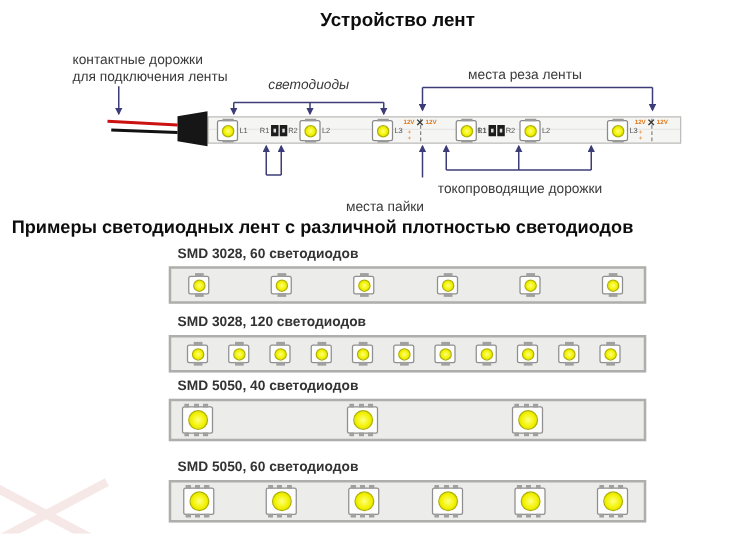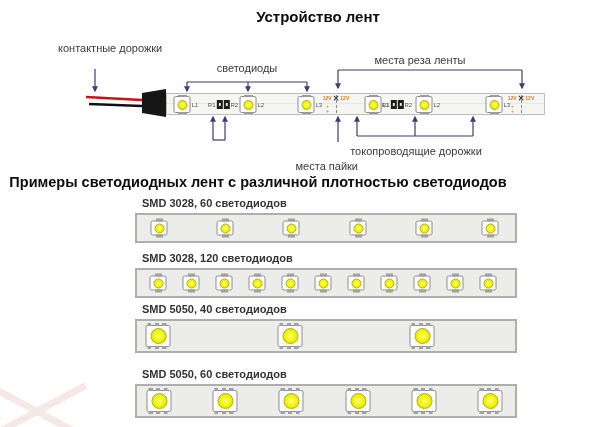--- a/index.html
+++ b/index.html
@@ -4,24 +4,24 @@
 <style>
   html,body{margin:0;padding:0;background:#fff;}
   .page{position:relative;width:600px;height:427px;background:#ffffff;overflow:hidden;
         font-family:"Liberation Sans", sans-serif;color:#333;}
   .title{position:absolute;top:8px;left:0;width:600px;text-align:center;padding-left:36px;
          box-sizing:border-box;font-size:15px;font-weight:bold;color:#0d0d0d;}
   
   .top-diagram{position:absolute;top:30px;left:0;width:600px;height:140px;}
   .dlabel{position:absolute;font-size:11px;color:#3a3a3a;line-height:14px;white-space:nowrap;}
   .lbl-wires{left:58px;top:11px;}
-  .lbl-leds{left:187px;top:31px;width:120px;text-align:center;}
+  .lbl-leds{left:187px;top:31px;width:120px;text-align:center;font-style:italic;}
   .lbl-cut{left:328px;top:23px;width:184px;text-align:center;}
   .lbl-res{left:169px;top:114px;width:100px;text-align:center;}
-  .lbl-solder{left:258px;top:129px;width:100px;text-align:right;}
+  .lbl-solder{left:258px;top:129px;width:100px;text-align:center;}
   .lbl-tracks{left:316px;top:114px;width:200px;text-align:center;}
   .tape{position:absolute;left:166px;top:63px;width:379px;height:22px;background:#f5f5f3;
         border:1px solid #bdbdbb;box-sizing:border-box;}
   .tape::before{content:'';position:absolute;left:0;right:0;top:9px;height:1px;background:#e6e6e4;}
   .arrows{position:absolute;left:0;top:0;width:600px;height:140px;pointer-events:none;}
   
   .t-led{position:absolute;top:2px;width:15px;height:15px;background:#fff;border:1px solid #8a8a8a;
          border-radius:2px;transform:translateX(-50%);}
   .t-led::before,.t-led::after{content:'';position:absolute;left:50%;transform:translateX(-50%);
          width:9px;height:2px;background:#9a9a9a;}
@@ -74,20 +74,21 @@
 <body>
 
 <div class="page">
 
   <div class="title">Устройство лент</div>
 
   <div class="top-diagram">
 
     <div class="dlabel lbl-wires">
       <span>контактные дорожки</span><br>
+      <span>для подключения ленты</span>
     </div>
     <div class="dlabel lbl-leds">светодиоды</div>
     <div class="dlabel lbl-cut">места реза ленты</div>
     <div class="dlabel lbl-solder">места пайки</div>
     <div class="dlabel lbl-tracks">токопроводящие дорожки</div>
 
     <div class="tape" id="tape">
         <div class="t-led" style="left: 15px;">
           <span class="dot"></span>
           <span class="lbl">L1</span>

